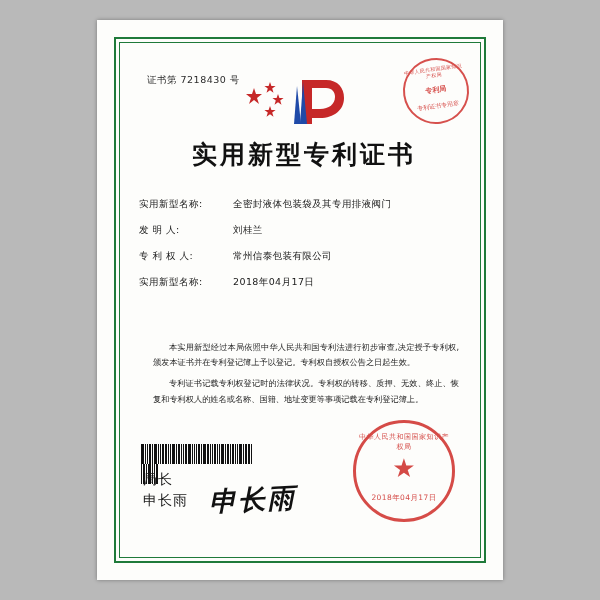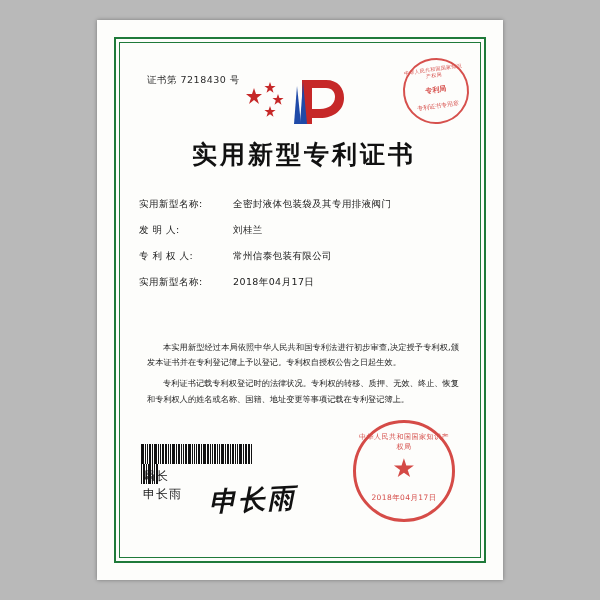--- a/index.html
+++ b/index.html
@@ -132,21 +132,21 @@
     left: 14px;
     right: 14px;
     top: 290px;
     font-family: "DejaVu Sans", sans-serif;
     font-size: 8.2px;
     line-height: 1.85;
     color: #1f1f1f;
     text-align: justify;
   }
   .paragraphs p {
-    margin: 0 0 6px 6px;
+    margin: 0 0 6px 12px;
     text-indent: 16px;
   }
 
   
   .barcode {
     position: absolute;
     left: 14px;
     bottom: 86px;
     width: 112px;
     height: 20px;
@@ -156,23 +156,23 @@
     background: #111;
     height: 100%;
     margin-right: 1px;
     vertical-align: top;
   }
 
   
   .sig-labels {
     position: absolute;
     left: 16px;
-    bottom: 46px;
-    font-family: "DejaVu Sans", sans-serif;
-    font-size: 12px;
+    bottom: 38px;
+    font-family: "DejaVu Sans", sans-serif;
+    font-size: 14px;
     line-height: 1.55;
     color: #1a1a1a;
     letter-spacing: 1px;
   }
   .sig-script {
     position: absolute;
     left: 82px;
     bottom: 32px;
     font-family: "DejaVu Serif", serif;
     font-size: 27px;

